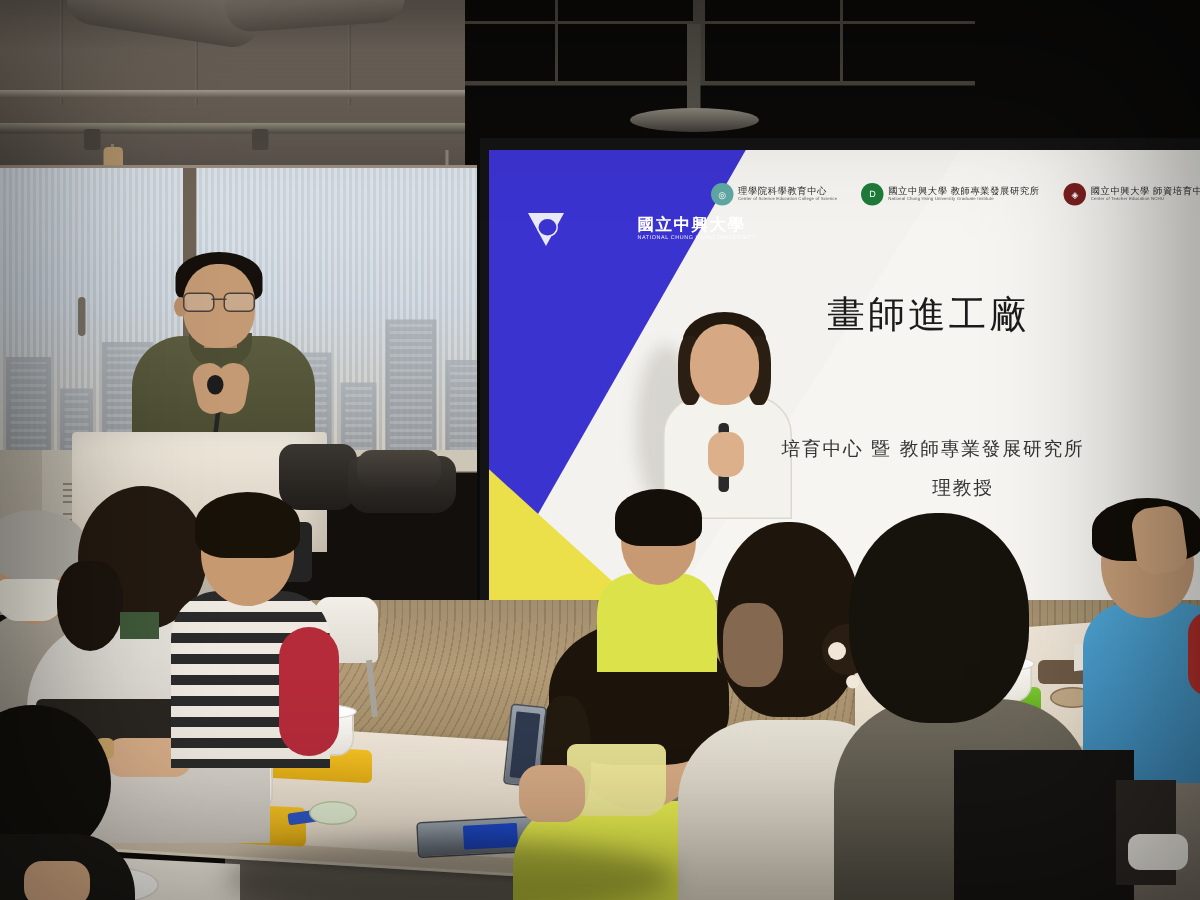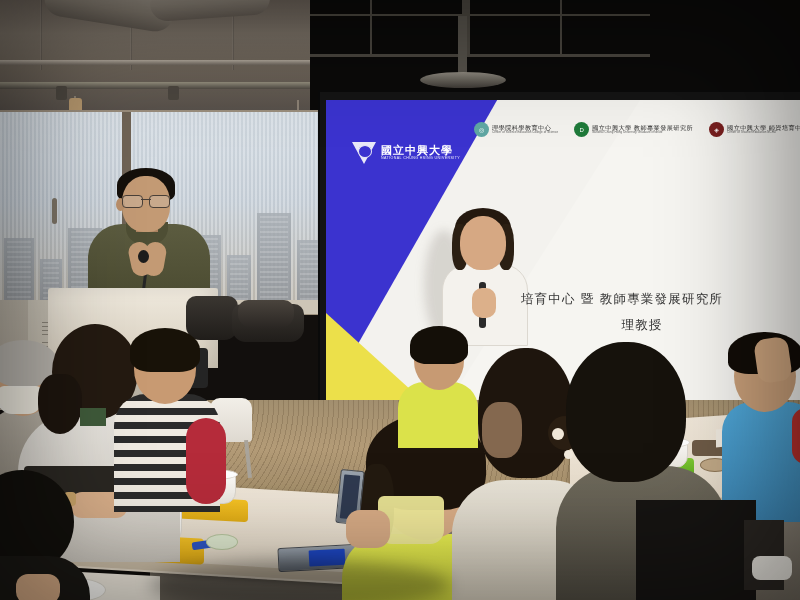--- a/index.html
+++ b/index.html
@@ -65,21 +65,21 @@
   .slide-white-wedge{position:absolute;left:0;top:0;width:100%;height:100%;background:#f6f5f1;
     clip-path:polygon(66% 0,100% 0,100% 100%,26% 100%);}
 
   .nchu-logo{position:absolute;left:26px;top:42px;display:flex;align-items:center;gap:5px;}
   .nchu-tri{width:24px;height:22px;position:relative;}
   .nchu-tri::before{content:"";position:absolute;inset:0;
     border-left:12px solid transparent;border-right:12px solid transparent;
     border-top:22px solid #e9e9f8;}
   .nchu-tri::after{content:"";position:absolute;left:6px;top:3px;width:12px;height:11px;
     border-radius:50%;background:#3b33cf;border:1px solid #e9e9f8;}
-  .nchu-txt{color:#fff;line-height:1.05;}
+  .nchu-txt{color:#fff;line-height:1.05;margin-left:44px;}
   .nchu-cn{font-size:11px;letter-spacing:1px;font-weight:700;}
   .nchu-en{font-size:3.6px;letter-spacing:.4px;opacity:.92;}
 
   .logo-row{position:absolute;left:148px;top:22px;display:flex;gap:16px;align-items:center;}
   .plogo{display:flex;align-items:center;gap:3px;}
   .plogo .seal{width:15px;height:15px;border-radius:50%;flex:none;
     display:flex;align-items:center;justify-content:center;font-size:6px;color:#fff;}
   .plogo .ptxt{line-height:1.1;}
   .plogo .pcn{font-size:6.2px;color:#2a2a2a;letter-spacing:.4px;white-space:nowrap;}
   .plogo .pen{font-size:2.9px;color:#5c5c5c;letter-spacing:.1px;white-space:nowrap;}
@@ -294,20 +294,21 @@
         <div class="sp-body"></div>
         <div class="sp-hair"></div>
         <div class="sp-hair2"></div>
         <div class="sp-hair3"></div>
         <div class="sp-head"></div>
         <div class="sp-mic"></div>
         <div class="sp-hand"></div>
       </div>
 
       <div class="slide-title">
+        <div>畫師進工廠</div>
       </div>
 
       <div class="slide-sub">
         <div>培育中心 暨 教師專業發展研究所</div>
         <div class="l2">理教授</div>
         <div class="l2 slide-date">21</div>
       </div>
     </div>
   </div>
 

